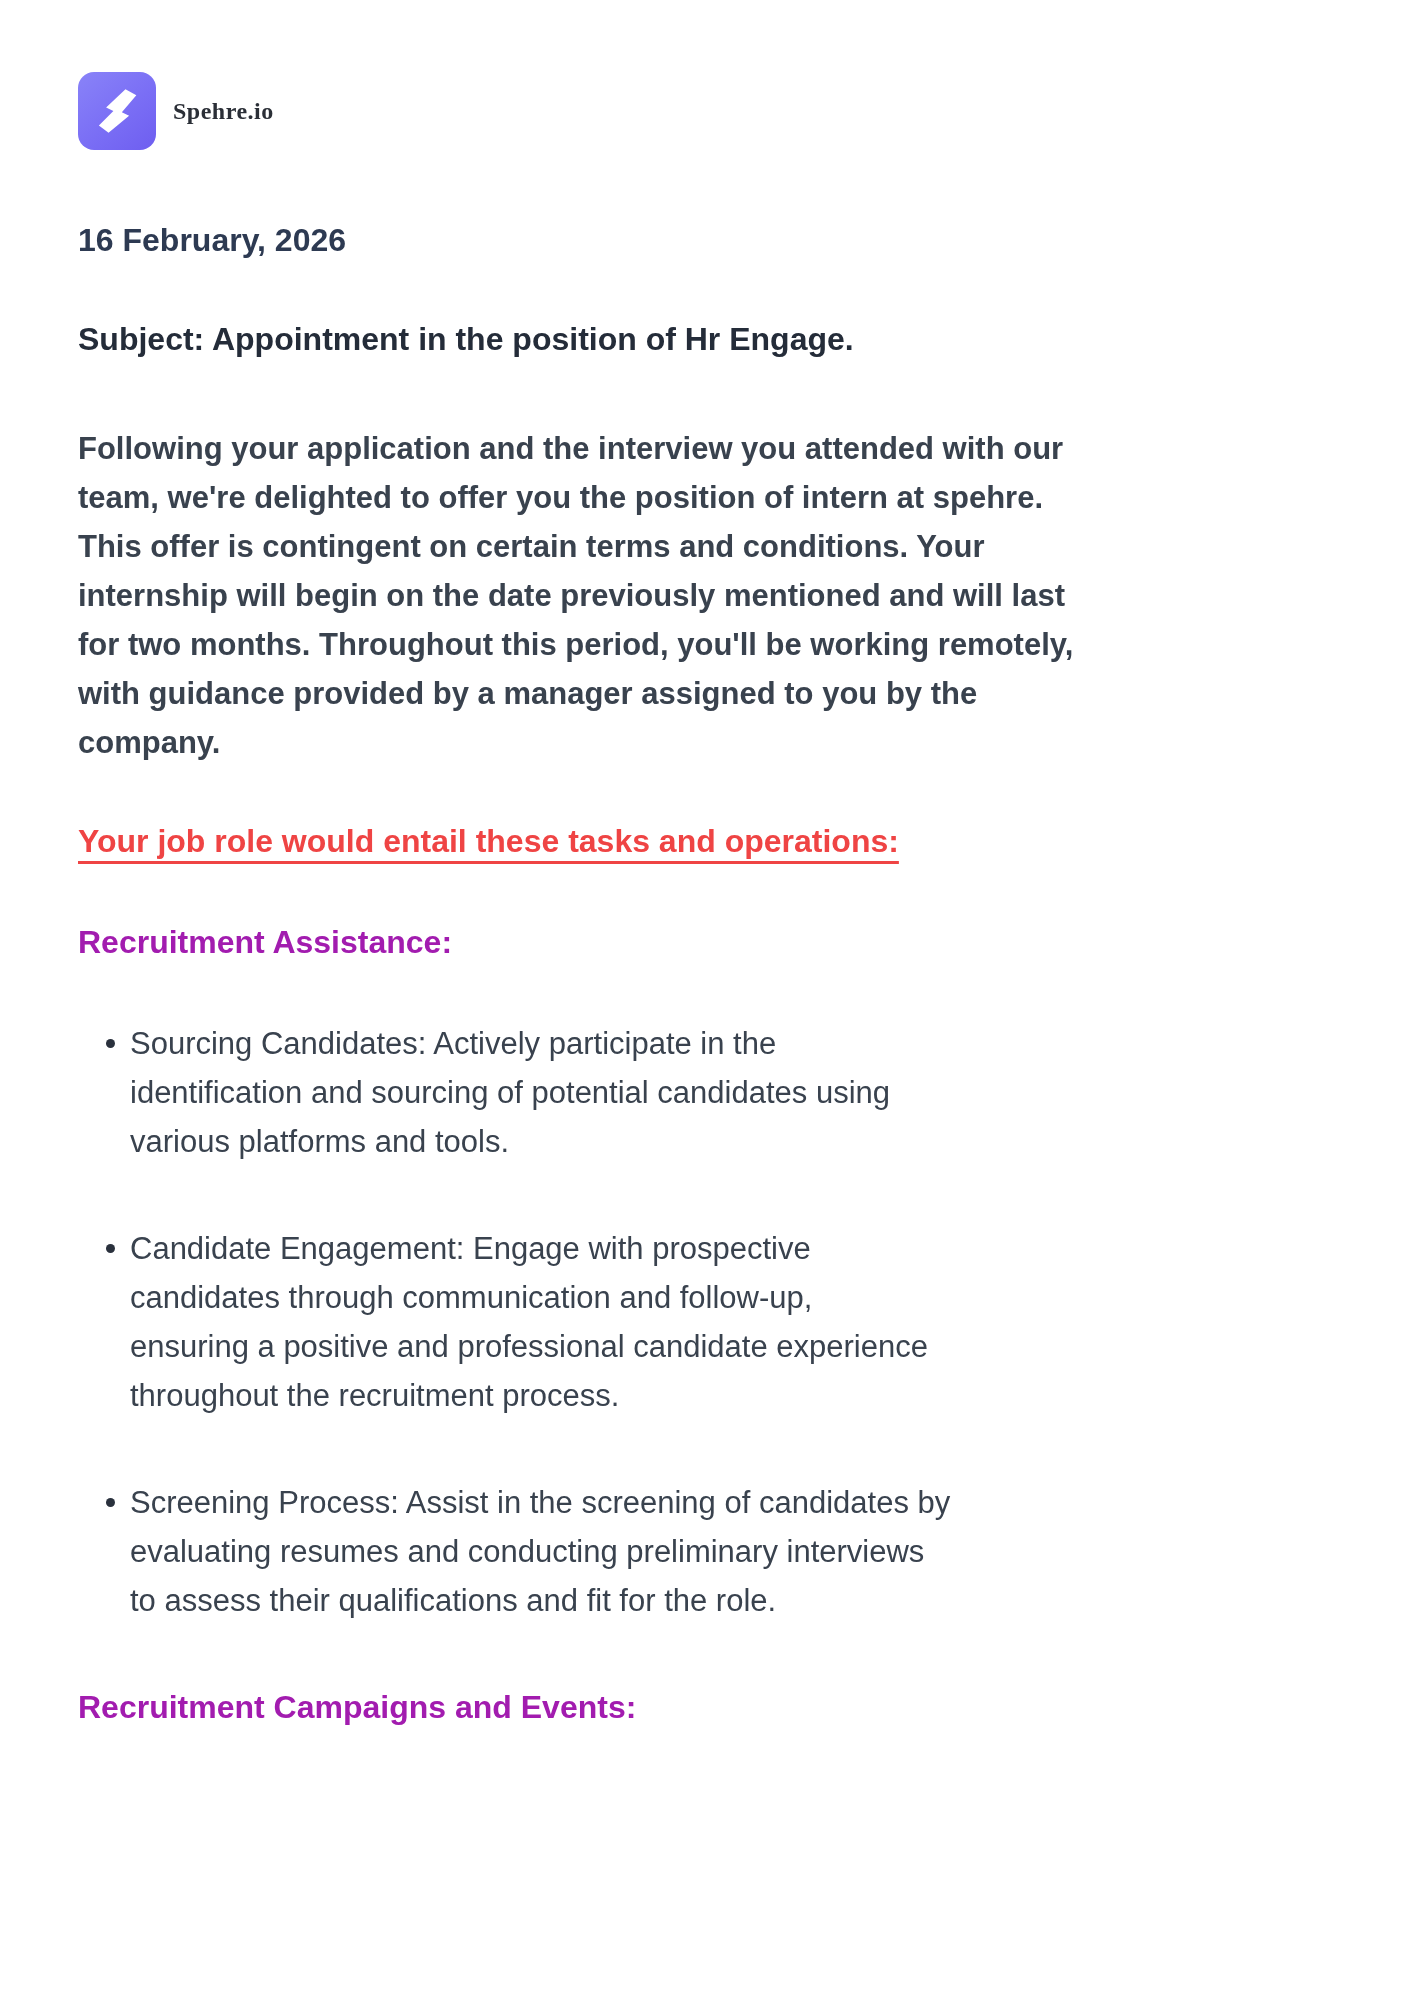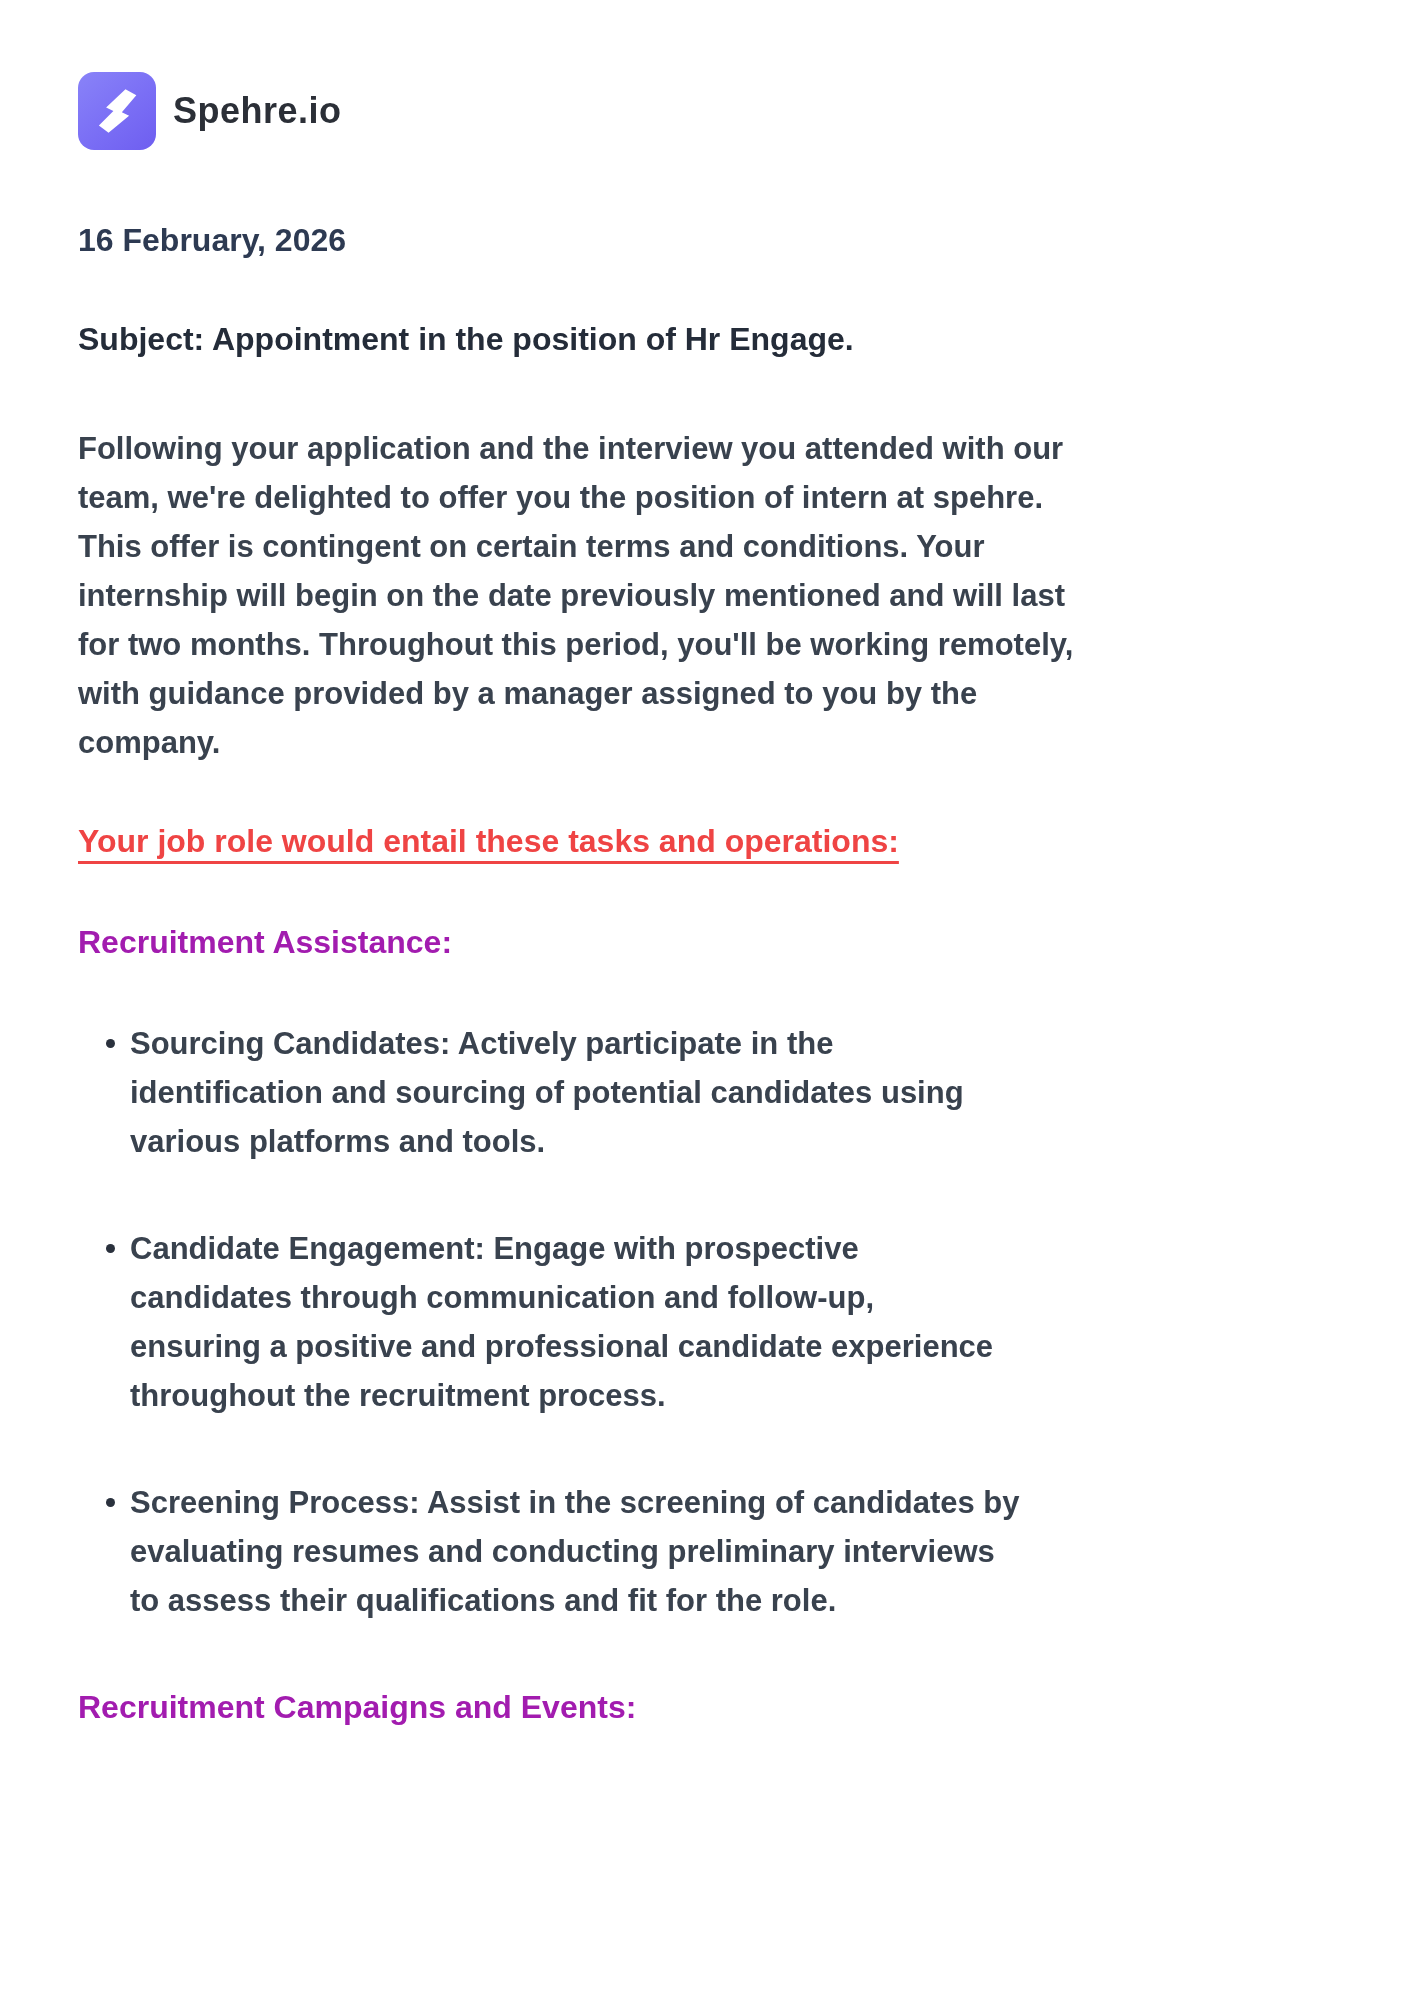--- a/index.html
+++ b/index.html
@@ -16,21 +16,21 @@
   
   .brand { display: flex; align-items: center; gap: 17px; height: 78px; }
   .logo {
     width: 78px; height: 78px; border-radius: 16px;
     background: linear-gradient(140deg, #8983f8 0%, #7a6ef5 55%, #6e5ef0 100%);
     display: flex; align-items: center; justify-content: center;
     flex: 0 0 auto;
   }
   .logo svg { width: 58px; height: 58px; display: block; }
   .wordmark {
-    font-size: 36px; font-weight: 700; color: #2b2f37; letter-spacing: 0.5px;
+    font-size: 24px; font-weight: 700; color: #2b2f37; letter-spacing: 0.5px; font-family: Liberation Serif, serif;
   }
 
   
   .dateblock {
     margin-top: 66px;
     font-size: 32px; font-weight: 700; color: #2d3a52; line-height: 49px;
   }
 
   
   .subject {
@@ -60,21 +60,21 @@
   }
   .section.assistance { margin-top: 52px; }
   .section.campaigns { margin-top: 8px; }
 
   
   ul.tasks { margin-top: 52px; list-style: none; }
   ul.tasks li {
     position: relative;
     padding-left: 52px;
     margin-bottom: 58px;
-    font-size: 31px; font-weight: 700; color: #39424e; line-height: 49px;
+    font-size: 31px; font-weight: 400; color: #39424e; line-height: 49px;
     white-space: pre-line;
   }
   ul.tasks li::before {
     content: "";
     position: absolute; left: 28px; top: 20px;
     width: 9px; height: 9px; border-radius: 50%;
     background: #2a313d;
   }
 </style>
 </head>

